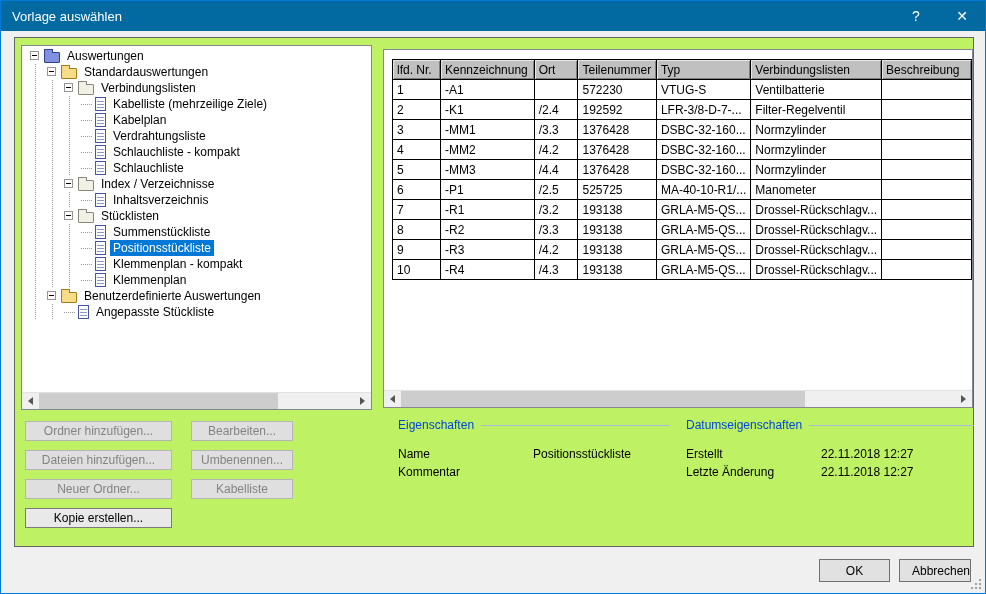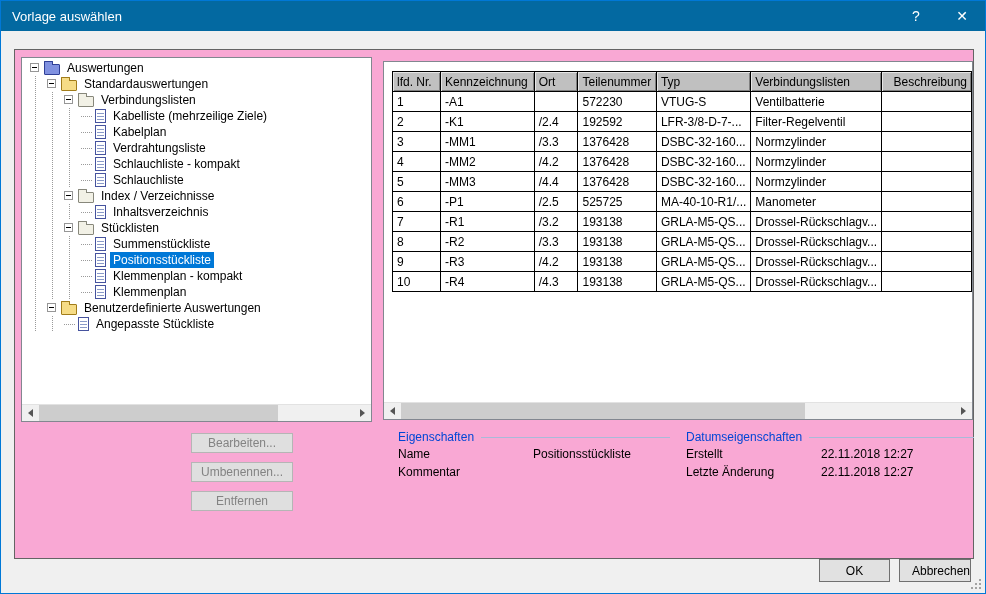--- a/index.html
+++ b/index.html
@@ -10,22 +10,22 @@
             border:1px solid #0078D7; overflow:hidden; font-size:12px; color:#000; }
 
   
   .titlebar { position:absolute; left:0; top:0; right:0; height:30px; background:#0369a1;
               display:flex; align-items:center; color:#fff; }
   .titlebar .title { flex:1; padding-left:11px; font-size:13px; }
   .tb-btn { width:46px; height:30px; display:flex; align-items:center; justify-content:center;
             font-size:14px; color:#fff; }
 
   
-  .frame { position:absolute; left:13px; top:48px; width:960px; height:510px;
-           background:#f9a8d4; border:1px solid #646464; }
+  .frame { position:absolute; left:13px; top:36px; width:960px; height:510px;
+           background:#bef264; border:1px solid #646464; }
 
   
   .tree-panel { position:absolute; left:6px; top:7px; width:351px; height:365px;
                 border:1px solid #828790; background:#fff; overflow:hidden; }
   .tree-items { position:absolute; left:0; top:2px; right:0; }
   .tree-row { display:flex; align-items:center; height:16px; padding-left:5px; white-space:nowrap; }
   .guide { flex:0 0 17px; width:17px; height:16px;
            background-image:repeating-linear-gradient(to bottom,#9a9a9a 0 1px,transparent 1px 2px);
            background-size:1px 16px; background-repeat:no-repeat; background-position:8px 0; }
   .connector { position:relative; flex:0 0 17px; width:17px; height:16px; }
@@ -79,21 +79,21 @@
              font-family:"Liberation Sans",sans-serif; }
   .act-btn.disabled { color:#838383; }
   .act-btn.enabled { color:#000; border-color:#7A7A7A; background:#E9E9E9; }
 
   
   .prop-group { position:absolute; }
   .prop-group.pg1 { left:383px; top:379px; width:272px; }
   .prop-group.pg2 { left:671px; top:379px; width:288px; }
   .pg-head { display:flex; align-items:center; height:16px; color:#0046D5; }
   .pg-head .rule { flex:1; height:1px; background:#A9BAD9; margin-left:7px; }
-  .prop-rows { margin-top:0; }
+  .prop-rows { margin-top:12px; }
   .prop-row { display:flex; align-items:center; height:18px; }
   .prop-label { width:135px; }
   .prop-value { flex:1; }
 
   
   .foot-btn { position:absolute; height:23px; background:#E1E1E1; border:1px solid #707070;
               font-size:12px; font-family:"Liberation Sans",sans-serif; color:#000; }
   .ok-btn { left:818px; top:558px; width:71px; }
   .cancel-btn { left:898px; top:558px; width:72px;padding-left:12px; }
   .grip { position:absolute; right:4px; bottom:4px; width:2px; height:2px; background:#A2A2A2;
@@ -273,21 +273,21 @@
     <div class="table-panel">
       <table class="report-table">
         <thead>
             <tr>
               <th style="width: 51px;">lfd. Nr.</th>
               <th style="width: 95px;">Kennzeichnung</th>
               <th style="width: 54px;">Ort</th>
               <th style="width: 79px;">Teilenummer</th>
               <th style="width: 82px;">Typ</th>
               <th style="width: 118px;">Verbindungslisten</th>
-              <th style="width: 95px; text-align: right;">Beschreibung</th>
+              <th style="width: 95px;">Beschreibung</th>
             </tr>
           </thead>
         <tbody>
             <tr>
               <td>1</td>
               <td>-A1</td>
               <td></td>
               <td>572230</td>
               <td>VTUG-S</td>
               <td>Ventilbatterie</td>
@@ -382,24 +382,30 @@
           </span>
         <span class="sb-track">
             <span class="sb-thumb"></span>
           </span>
         <span class="sb-arrow">
             <span class="tri-r"></span>
           </span>
       </div>
     </div>
 
+    <div class="act-col col1">
+        <button class="act-btn disabled">Ordner hinzufügen...</button>
+        <button class="act-btn disabled">Dateien hinzufügen...</button>
+        <button class="act-btn disabled">Neuer Ordner...</button>
+        <button class="act-btn enabled">Kopie erstellen...</button>
+      </div>
     <div class="act-col col2">
         <button class="act-btn disabled">Bearbeiten...</button>
         <button class="act-btn disabled">Umbenennen...</button>
-        <button class="act-btn disabled">Entfernen</button>
+        <button class="act-btn disabled">Kabelliste</button>
       </div>
 
     <div class="prop-group pg1">
       <div class="pg-head">
         <span>Eigenschaften</span>
         <span class="rule"></span>
       </div>
       <div class="prop-rows">
           <div class="prop-row">
             <span class="prop-label">Name</span>

